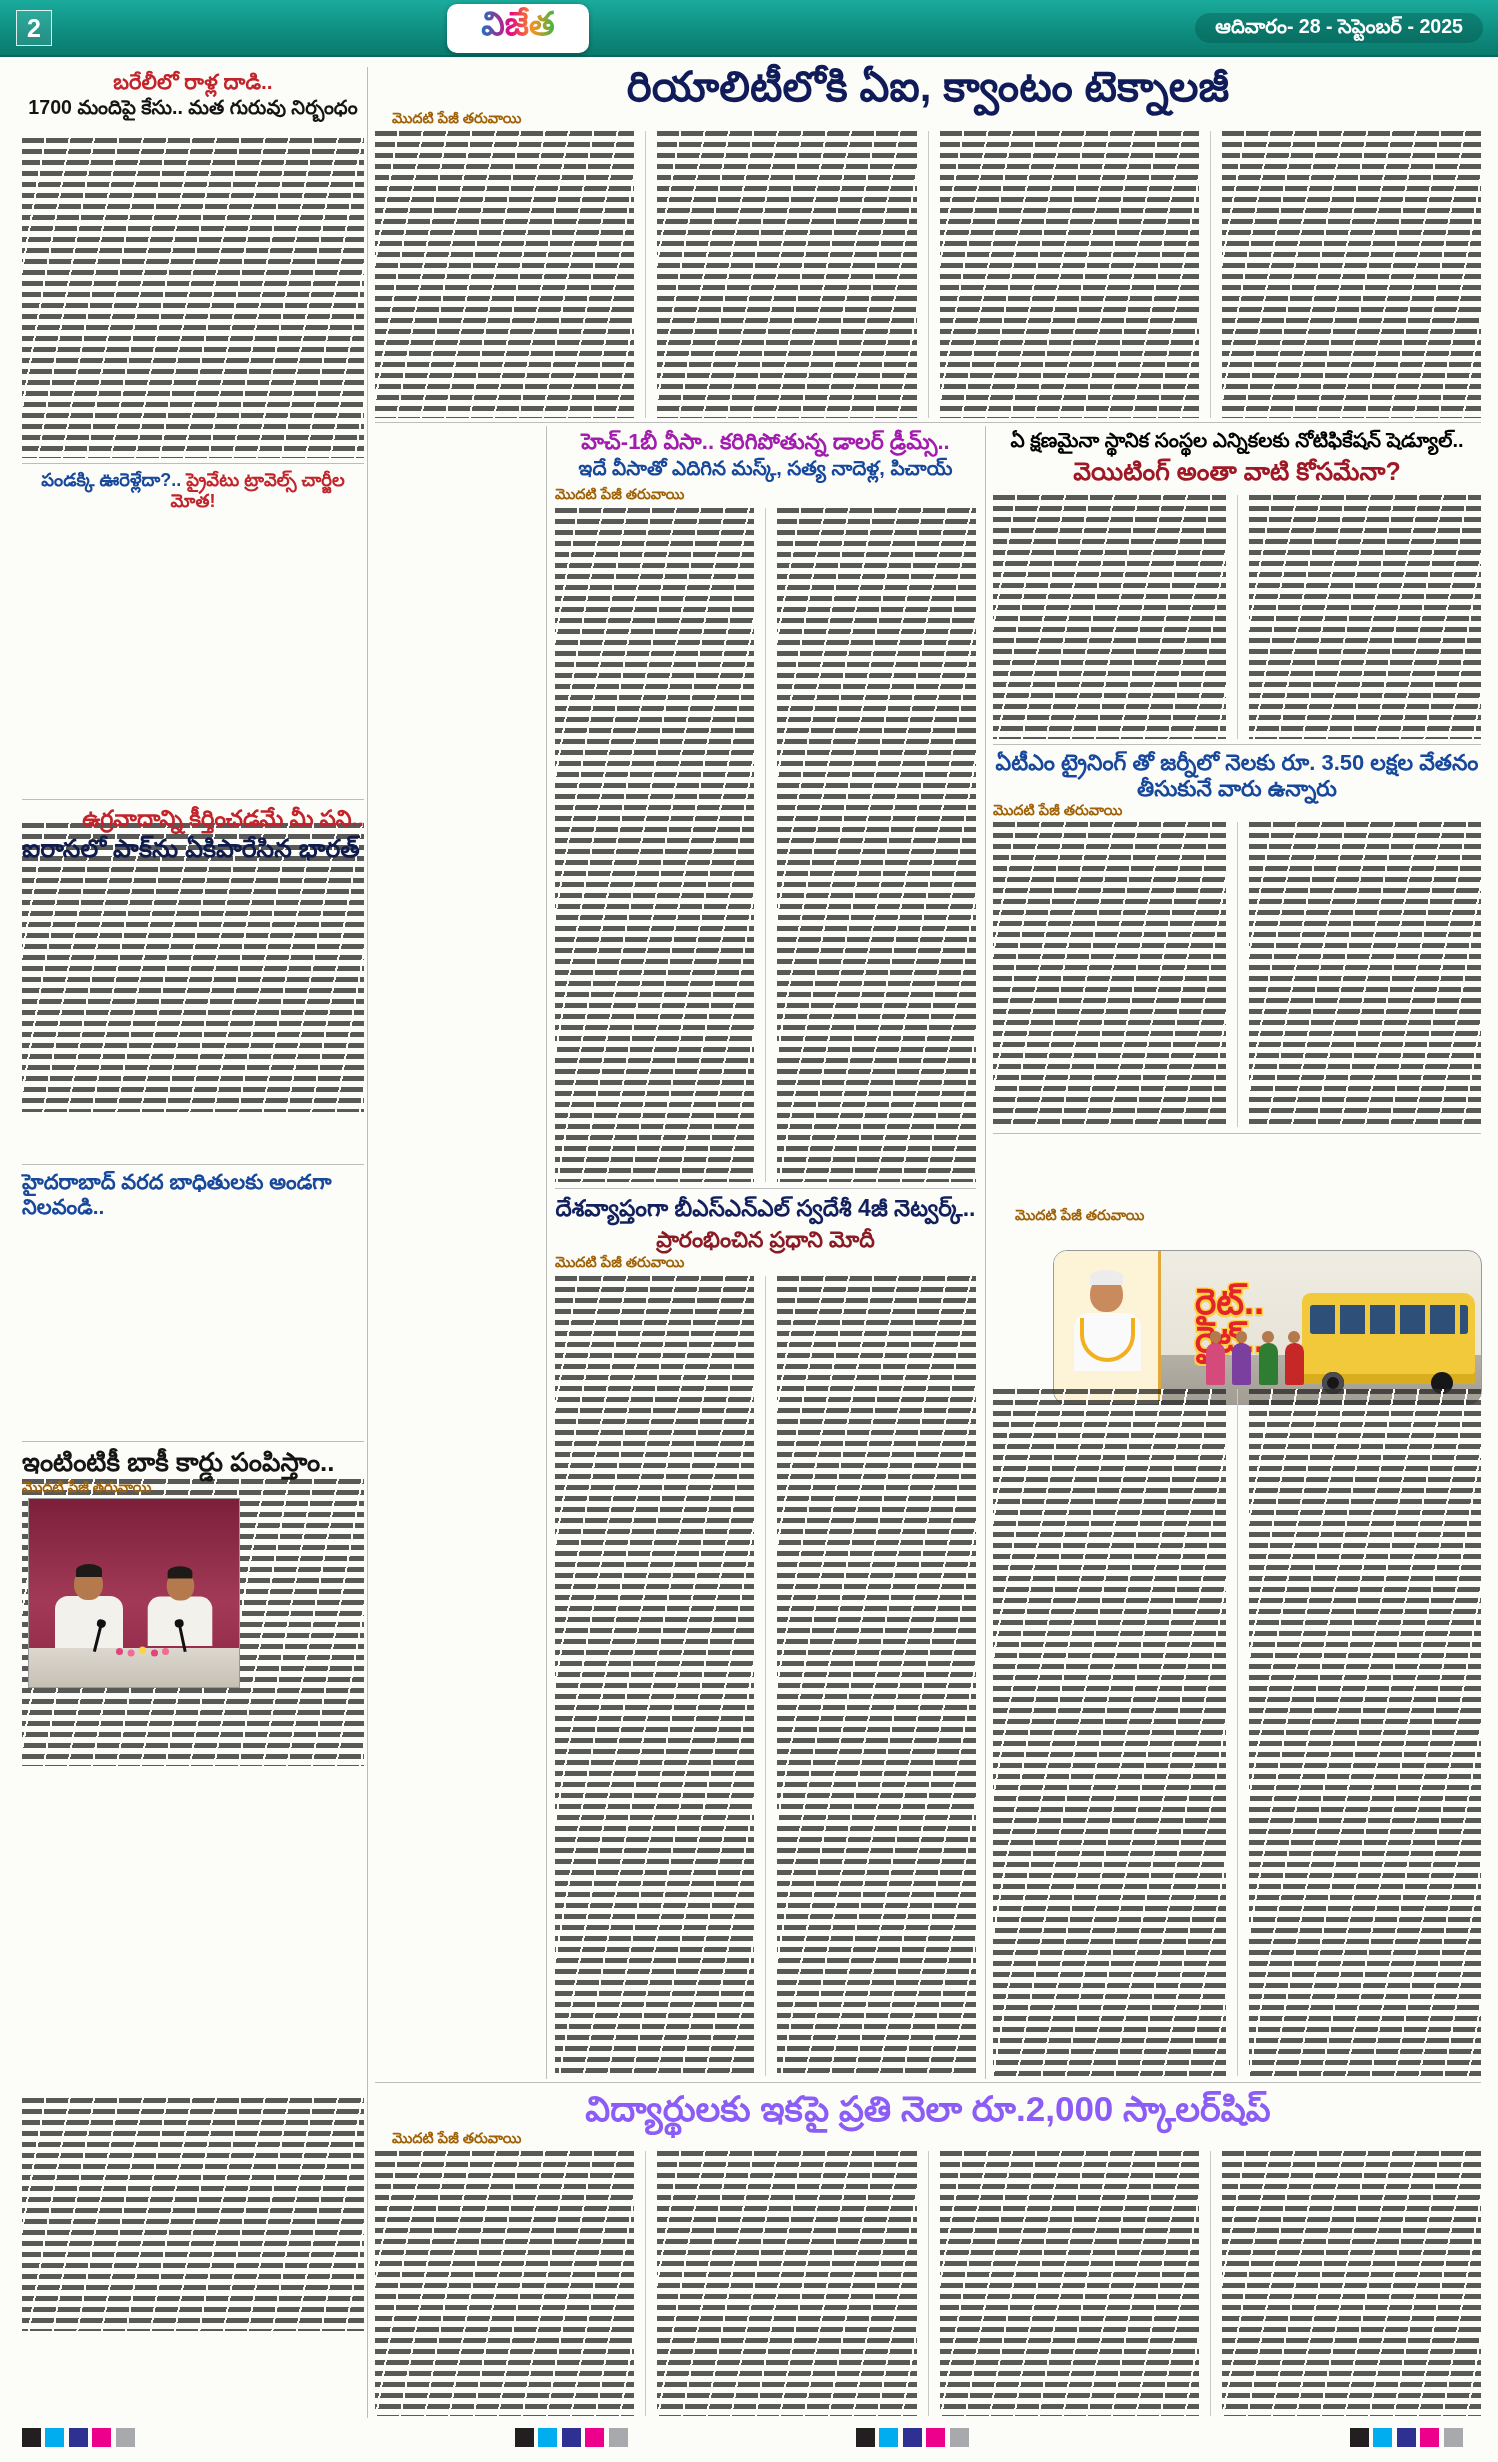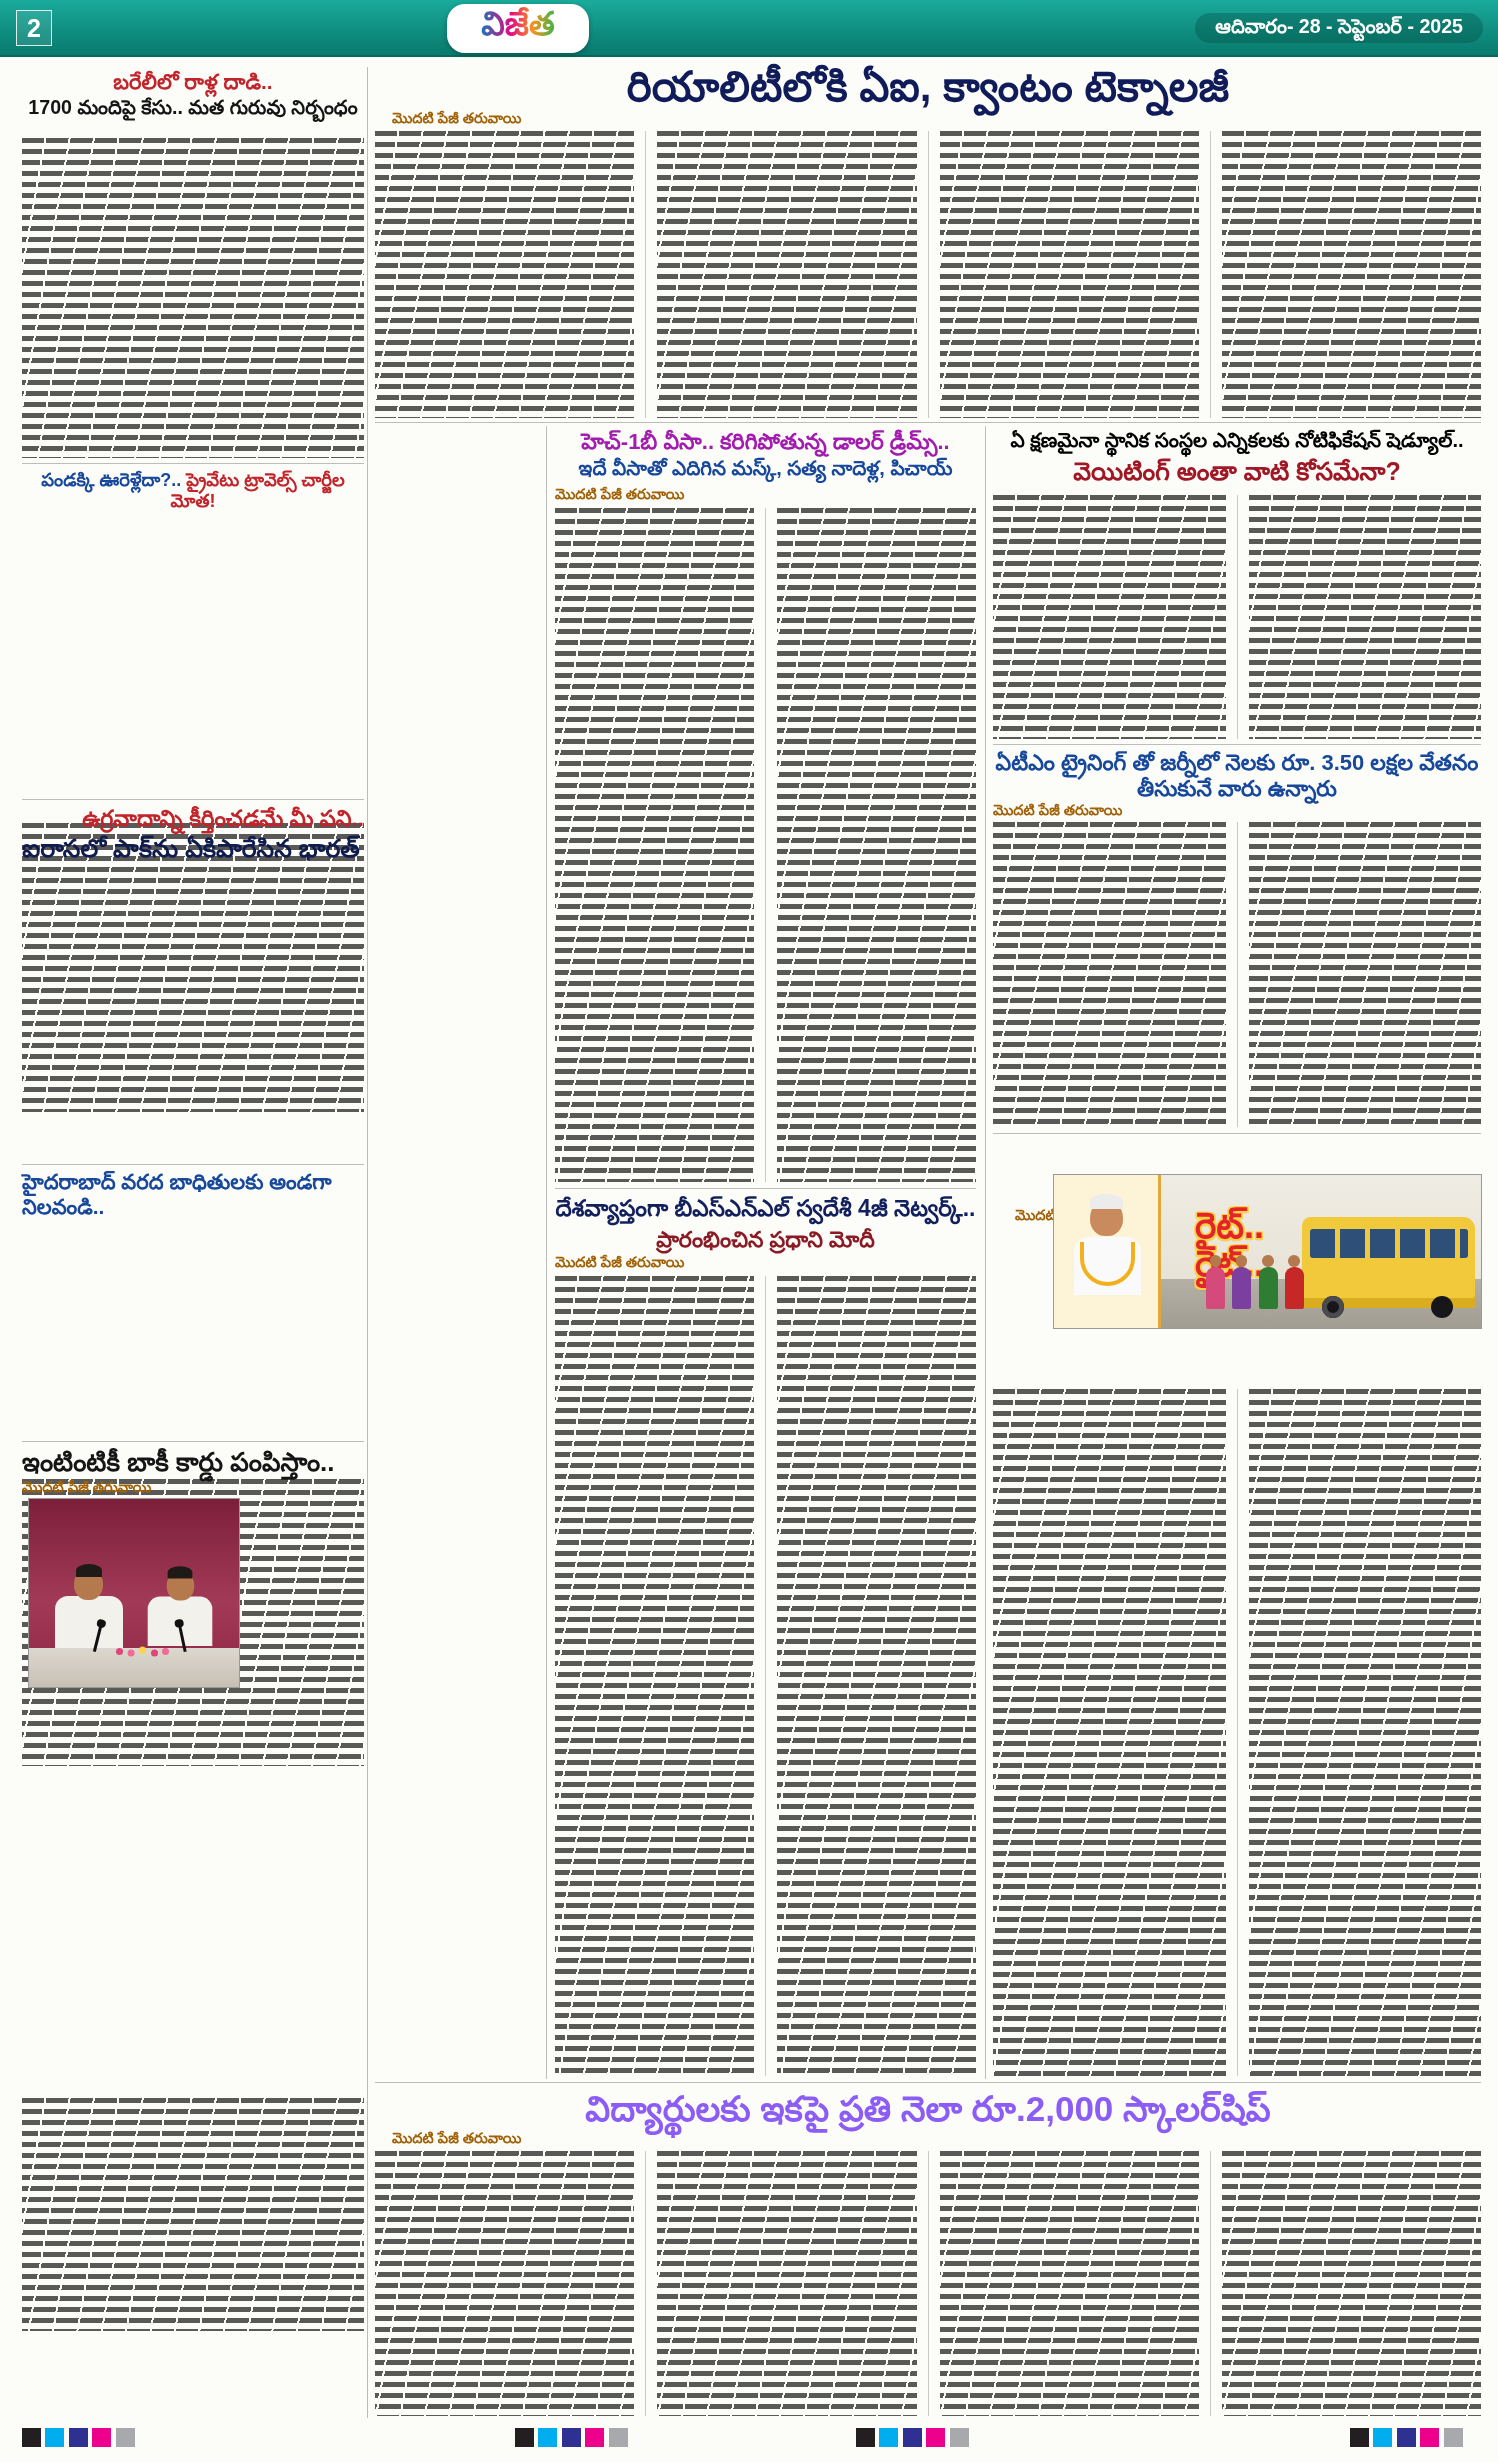--- a/index.html
+++ b/index.html
@@ -9,21 +9,21 @@
   .abs{position:absolute;}
 
   
   .topbar{position:absolute;left:0;top:0;width:1499px;height:57px;
           background:linear-gradient(180deg,#1aab9c 0%,#0e8c7e 60%,#0a7a6e 100%);
           border-bottom:2.9px solid #07685d;}
   .pagenum{position:absolute;left:16px;top:10px;width:36px;height:36px;border:1.5px solid rgba(255,255,255,.85);
            color:#fff;font-size:25px;font-weight:700;display:flex;align-items:center;justify-content:center;
            background:rgba(255,255,255,.10);}
   .masthead-plate{position:absolute;left:447px;top:3.6px;width:142px;height:49px;background:#ffffff;
-           border-radius:18px;box-shadow:0 1.5px 5px rgba(0,0,0,.3);display:flex;align-items:center;justify-content:center;}
+           border-radius:10px;box-shadow:0 1.5px 5px rgba(0,0,0,.3);display:flex;align-items:center;justify-content:center;}
   .masthead-text{font-size:33px;font-weight:800;color:#c2186e;
            background:linear-gradient(90deg,#1b75bb 0%,#e5097f 40%,#f7941d 70%,#39b54a 100%);
            -webkit-background-clip:text;background-clip:text;-webkit-text-fill-color:transparent;}
   .dateline{position:absolute;right:16px;top:13px;height:30px;display:flex;align-items:center;padding:0 20px;
            color:#ffffff;font-size:19.6px;font-weight:700;background:rgba(0,58,52,.28);border-radius:15px;}
 
   
   .vrule{position:absolute;width:0.7px;background:#bdbdbd;}
   .hrule{position:absolute;height:0.7px;background:#bdbdbd;}
 
@@ -205,21 +205,21 @@
     <div class="col">
         <div class="txt"></div>
       </div>
     <div class="col">
         <div class="txt"></div>
       </div>
   </div>
 
   <div class="abs cont" style="left:1015px;top:1207px;width:466px;">మొదటి పేజీ తరువాయి</div>
 
-  <div class="abs photo-bus" style="left:1053px;top:1174px;width:429px;height:155px;">
+  <div class="abs photo-bus" style="left:1053px;top:1250px;width:429px;height:155px;border-radius:14px;">
     <div class="bp-frame">
       <div class="bp-head"></div>
       <div class="bp-torso"></div>
       <div class="bp-garland"></div>
     </div>
     <div class="bp-caption">రైట్.. రైట్..</div>
     <div class="bp-bus"></div>
     <div class="bp-people">
       <i class="bpp bpp-c1"></i>
       <i class="bpp bpp-c2"></i>

